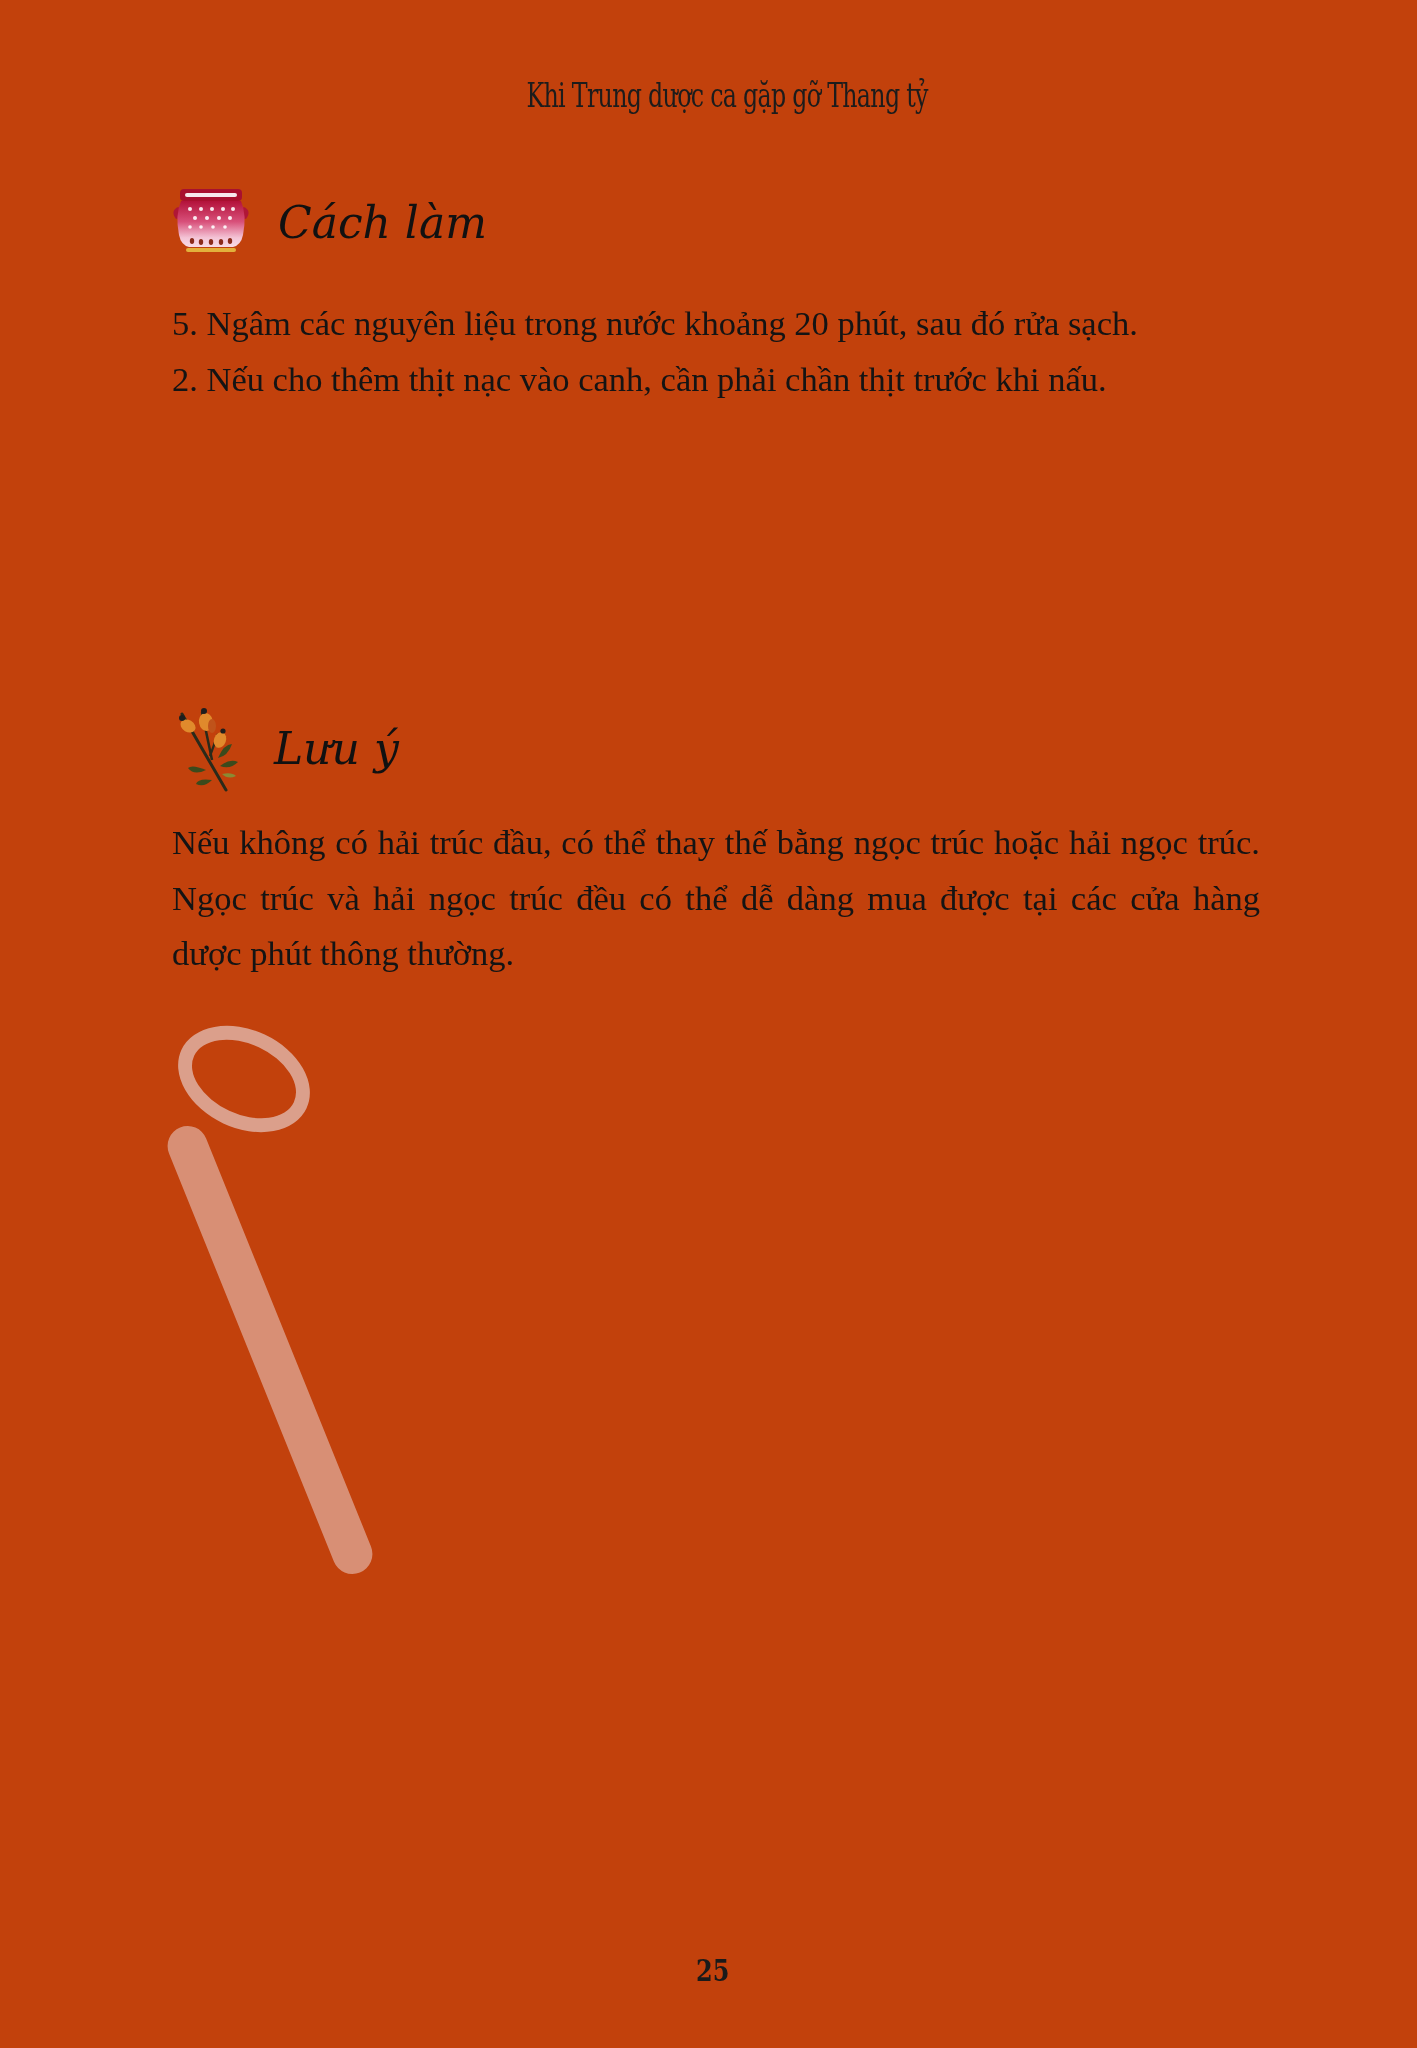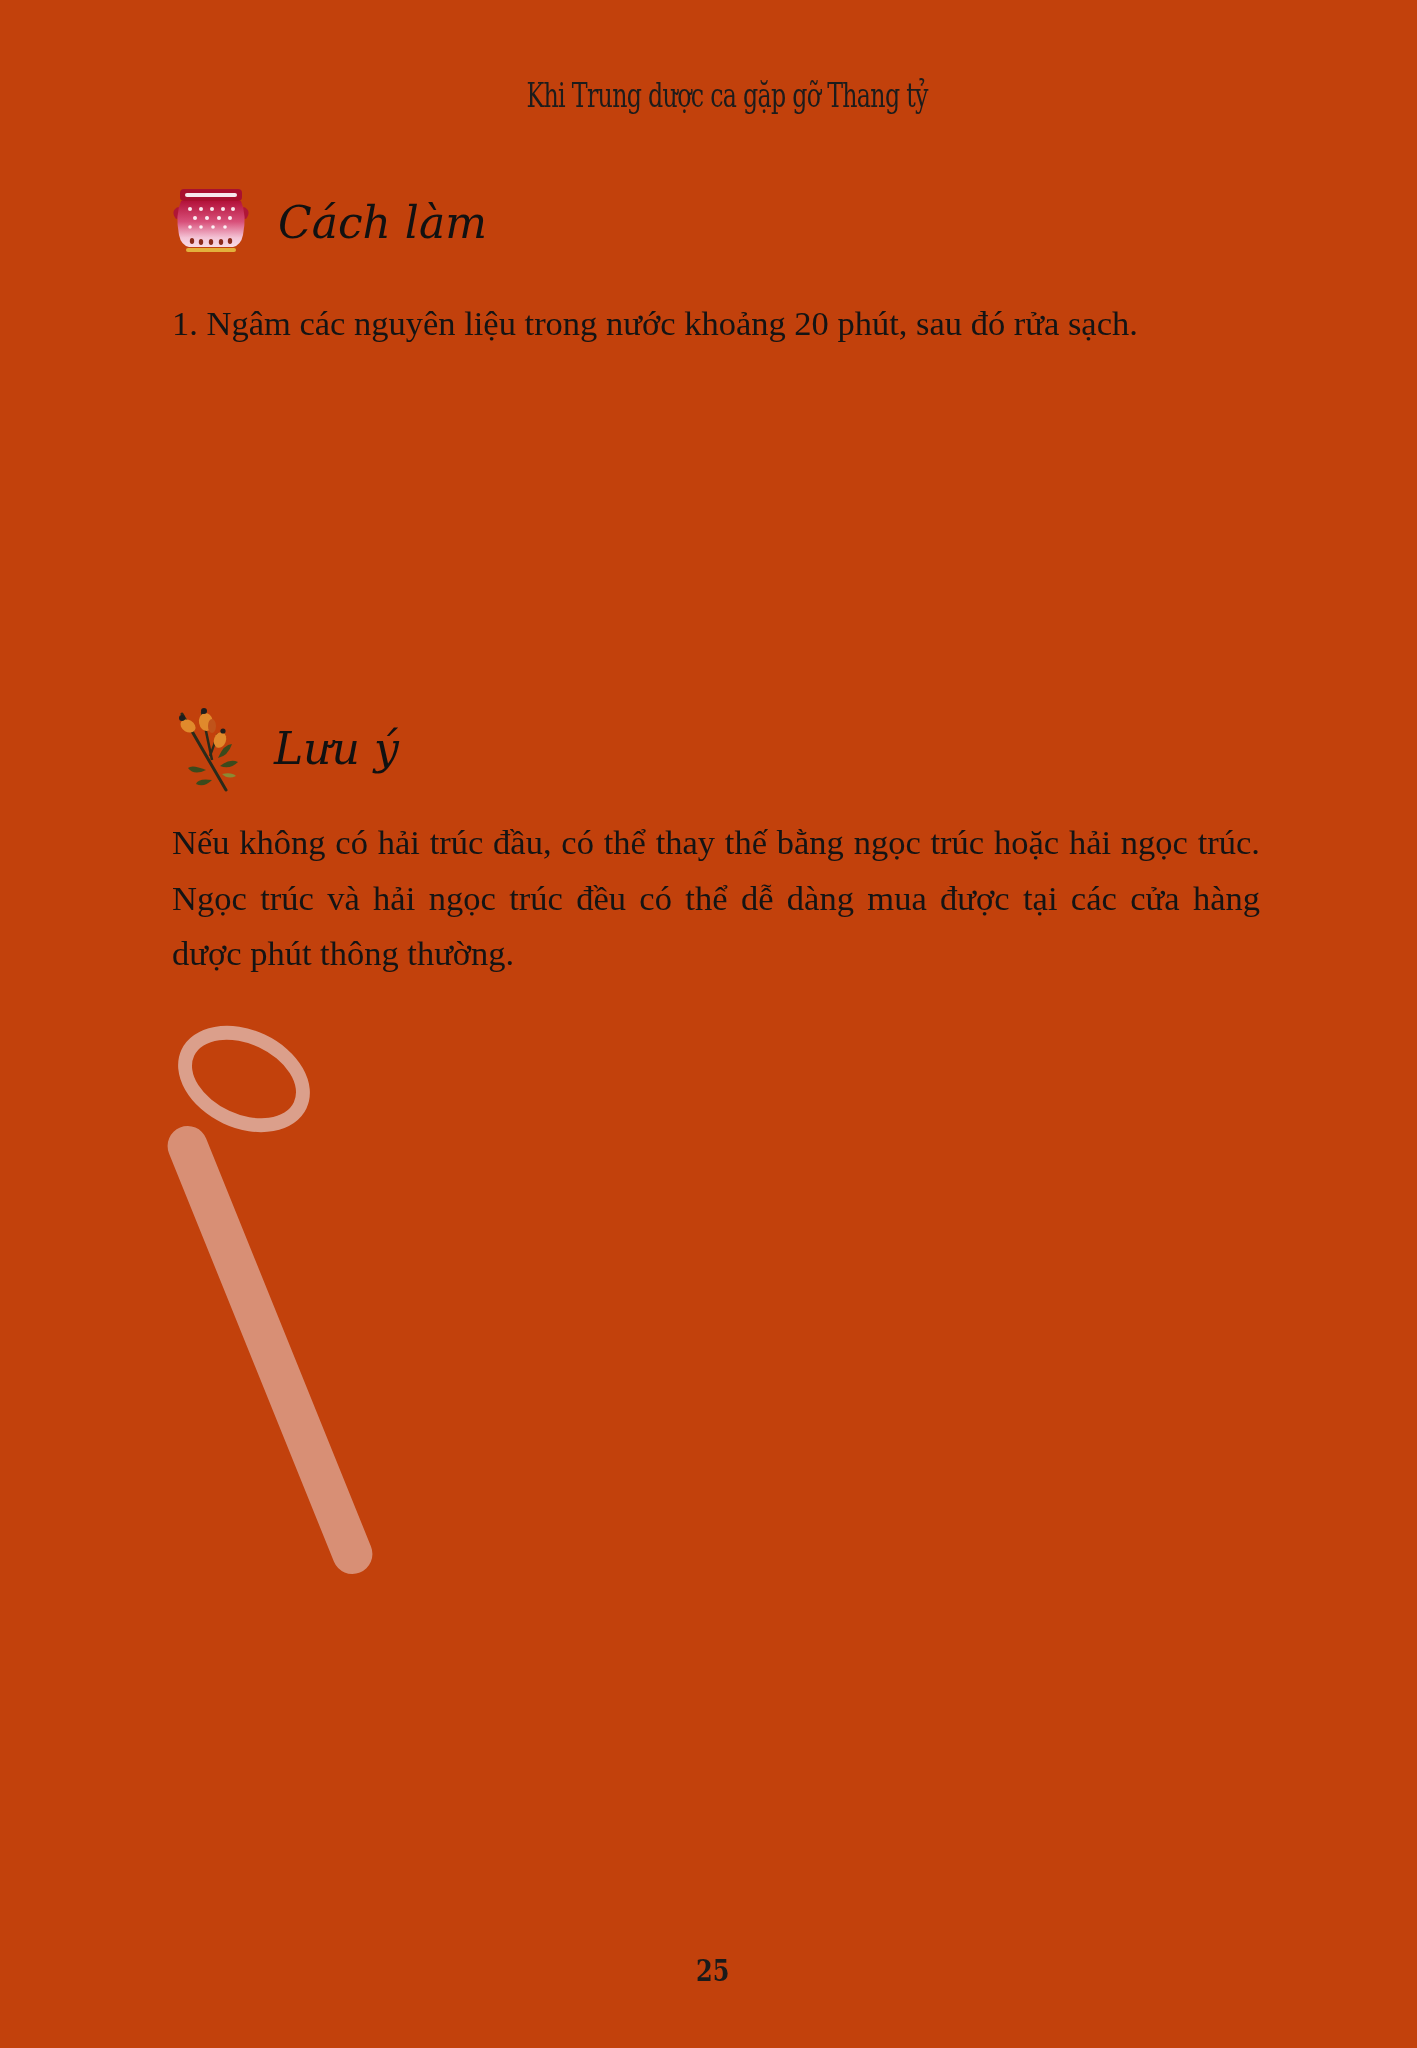--- a/index.html
+++ b/index.html
@@ -168,21 +168,22 @@
         <ellipse cx="51" cy="57" rx="2.2" ry="3"></ellipse>
         <ellipse cx="60" cy="56" rx="2.2" ry="3"></ellipse>
       </g>
 
       <rect x="16" y="63" width="50" height="4" rx="2" fill="#e2b13c"></rect>
     </svg>
     <span class="title">Cách làm</span>
   </div>
 
   <div class="body-text" id="steps">
-    <p>1. Ngâm các nguyên liệu trong nước khoảng 20 phút, sau đó rửa sạch.</p>
+    <p>5. Ngâm các nguyên liệu trong nước khoảng 20 phút, sau đó rửa sạch.</p>
+    <p>2. Nếu cho thêm thịt nạc vào canh, cần phải chần thịt trước khi nấu.</p>
   </div>
 
   <div class="section-heading" id="heading-luu-y">
     <svg class="icon-flower" viewBox="0 0 80 96">
 
       <path d="M14 14 L58 90" stroke="#2a2a1a" stroke-width="3" fill="none" stroke-linecap="round"></path>
       <path d="M34 12 L44 60" stroke="#2a2a1a" stroke-width="2.5" fill="none"></path>
       <path d="M50 34 L42 56" stroke="#2a2a1a" stroke-width="2.2" fill="none"></path>
 
       <g fill="#3c4a1c">

